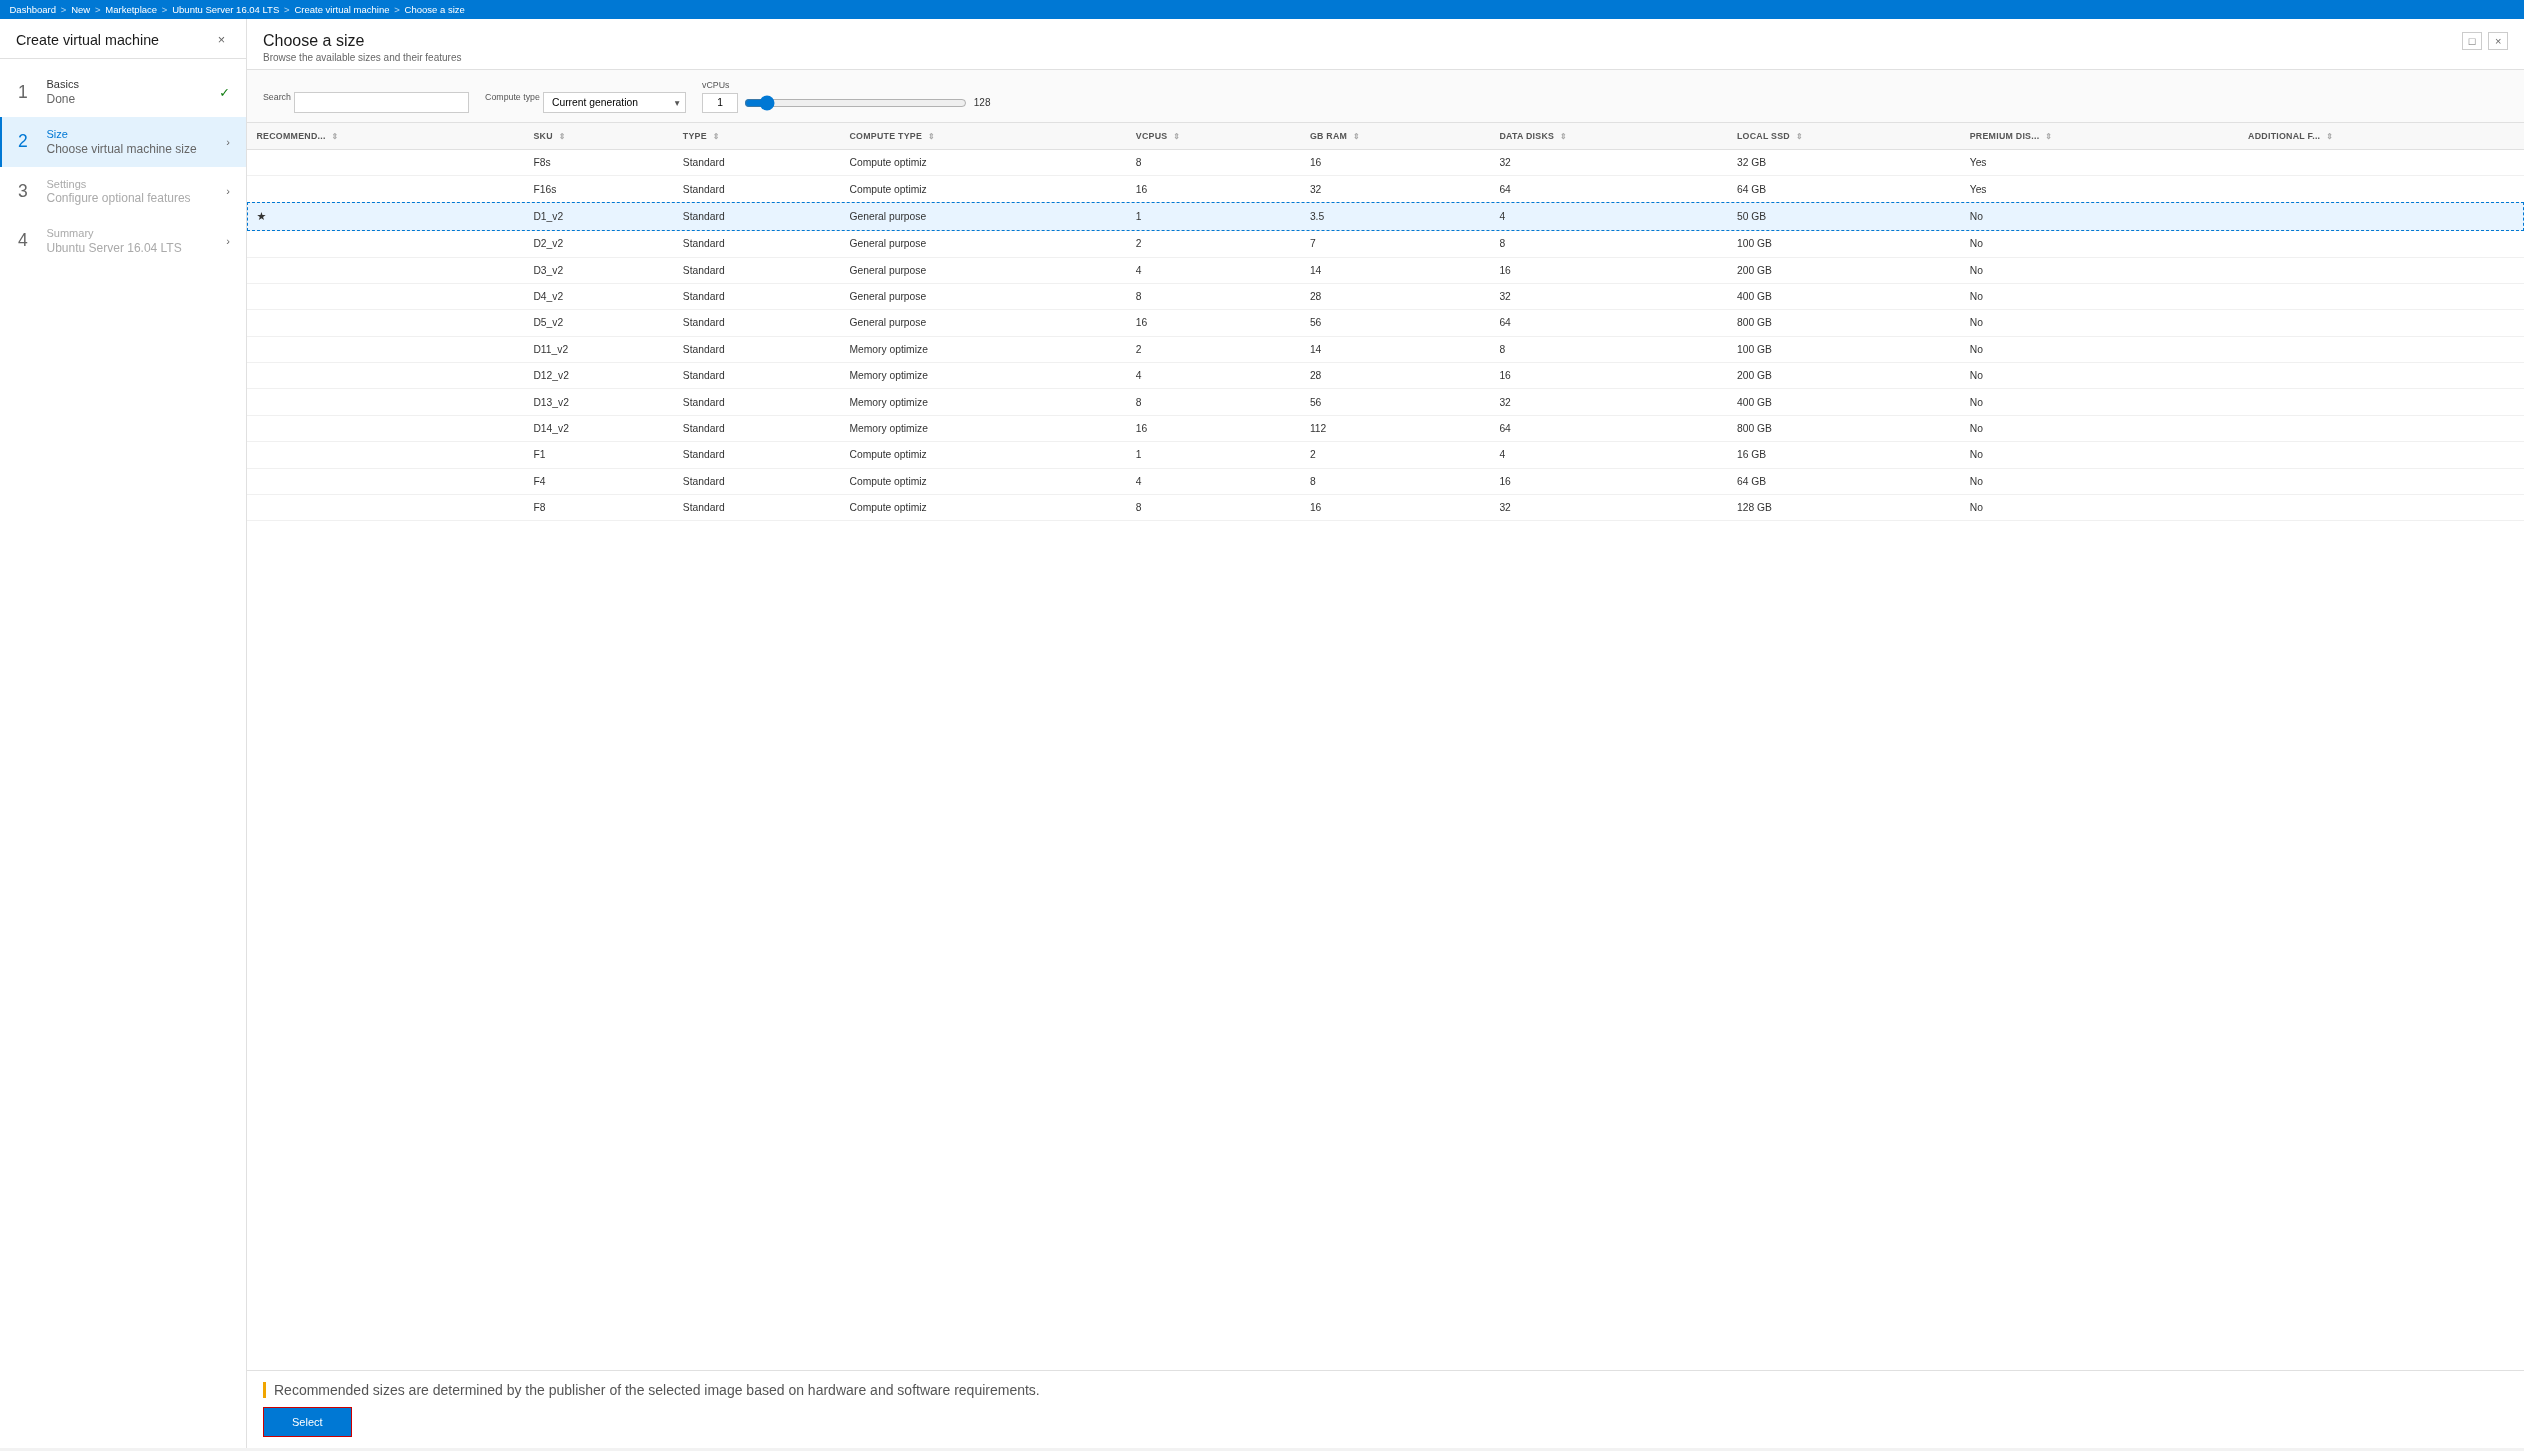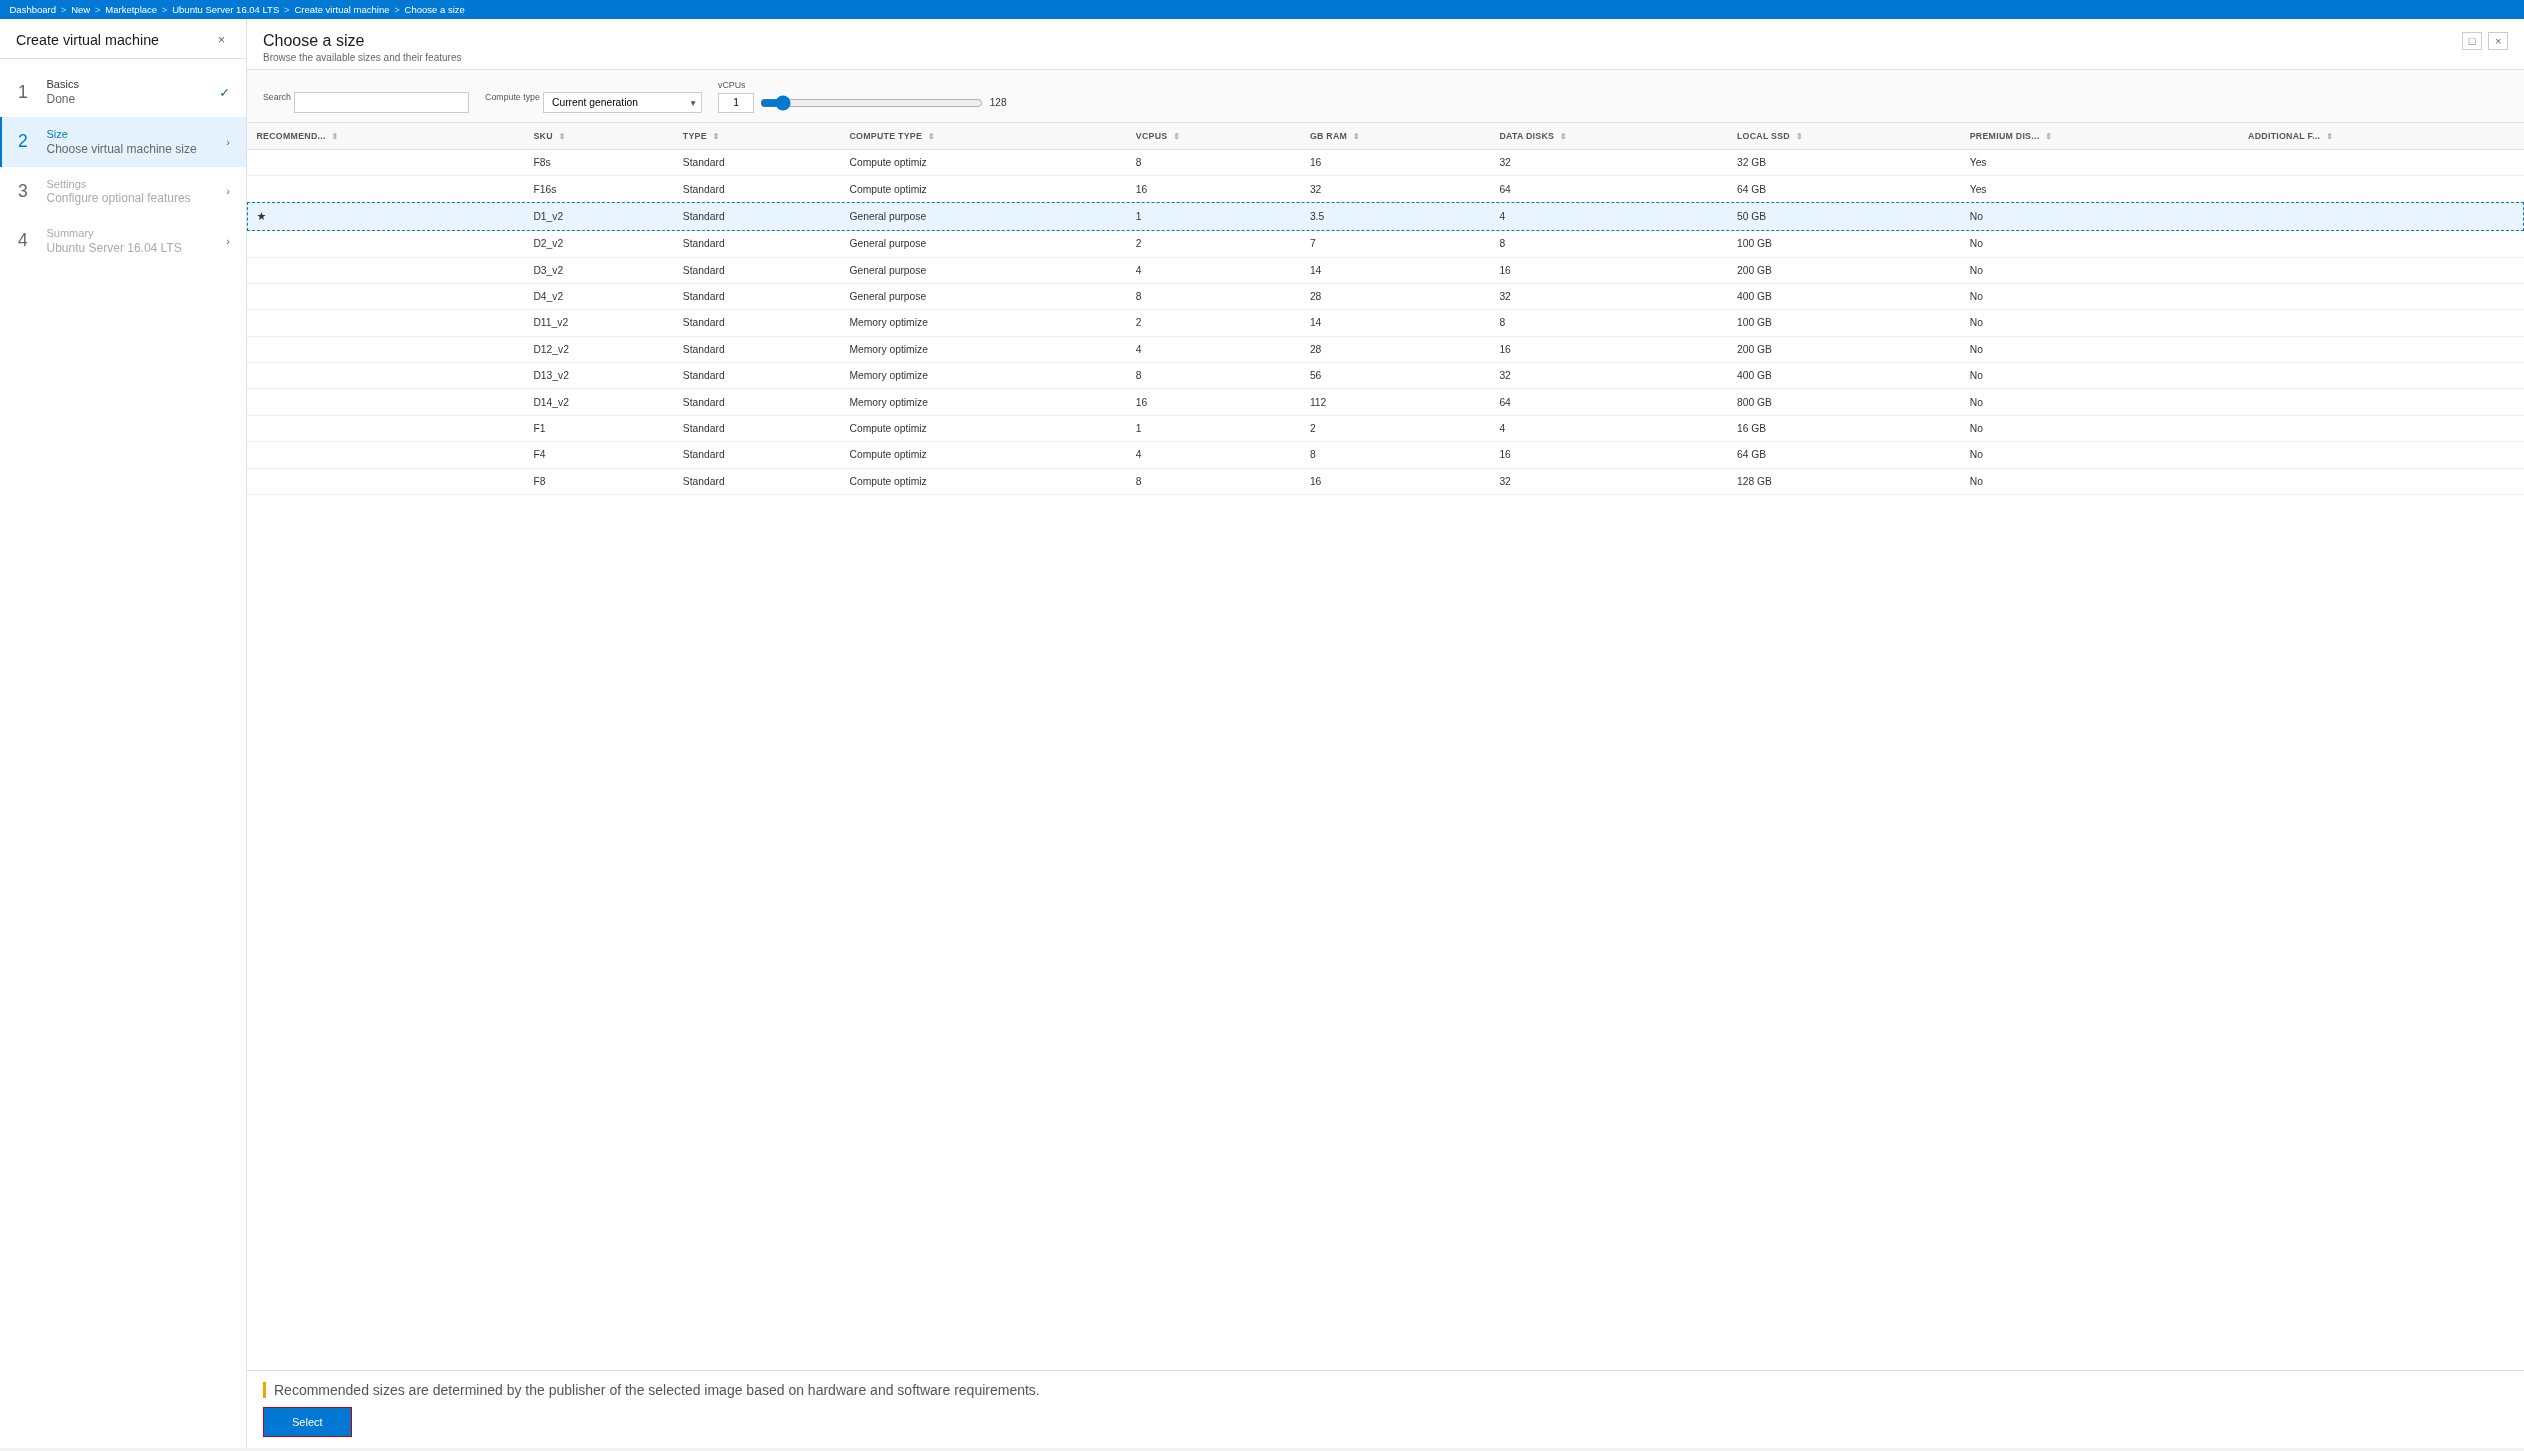--- a/index.html
+++ b/index.html
@@ -132,21 +132,21 @@
       border: 0.8px solid #ccc;
       padding: 4px 8px;
       font-size: 10.3px;
       width: 175px;
       outline: none;
     }
     .filter-select {
       border: 0.8px solid #ccc;
       padding: 4px 8px;
       font-size: 10.3px;
-      width: 159px;
+      width: 143px;
       background: #fff;
       cursor: pointer;
       outline: none;
       appearance: none;
       -webkit-appearance: none;
       padding-right: 22px;
     }
     .select-wrap {
       position: relative;
       display: inline-block;
@@ -468,20 +468,32 @@
               <td>General purpose</td>
               <td>8</td>
               <td>28</td>
               <td>32</td>
               <td>400 GB</td>
               <td>No</td>
               <td></td>
             </tr>
             <tr>
               <td></td>
+              <td>D5_v2</td>
+              <td>Standard</td>
+              <td>General purpose</td>
+              <td>16</td>
+              <td>56</td>
+              <td>64</td>
+              <td>800 GB</td>
+              <td>No</td>
+              <td></td>
+            </tr>
+            <tr>
+              <td></td>
               <td>D11_v2</td>
               <td>Standard</td>
               <td>Memory optimize</td>
               <td>2</td>
               <td>14</td>
               <td>8</td>
               <td>100 GB</td>
               <td>No</td>
               <td></td>
             </tr>

